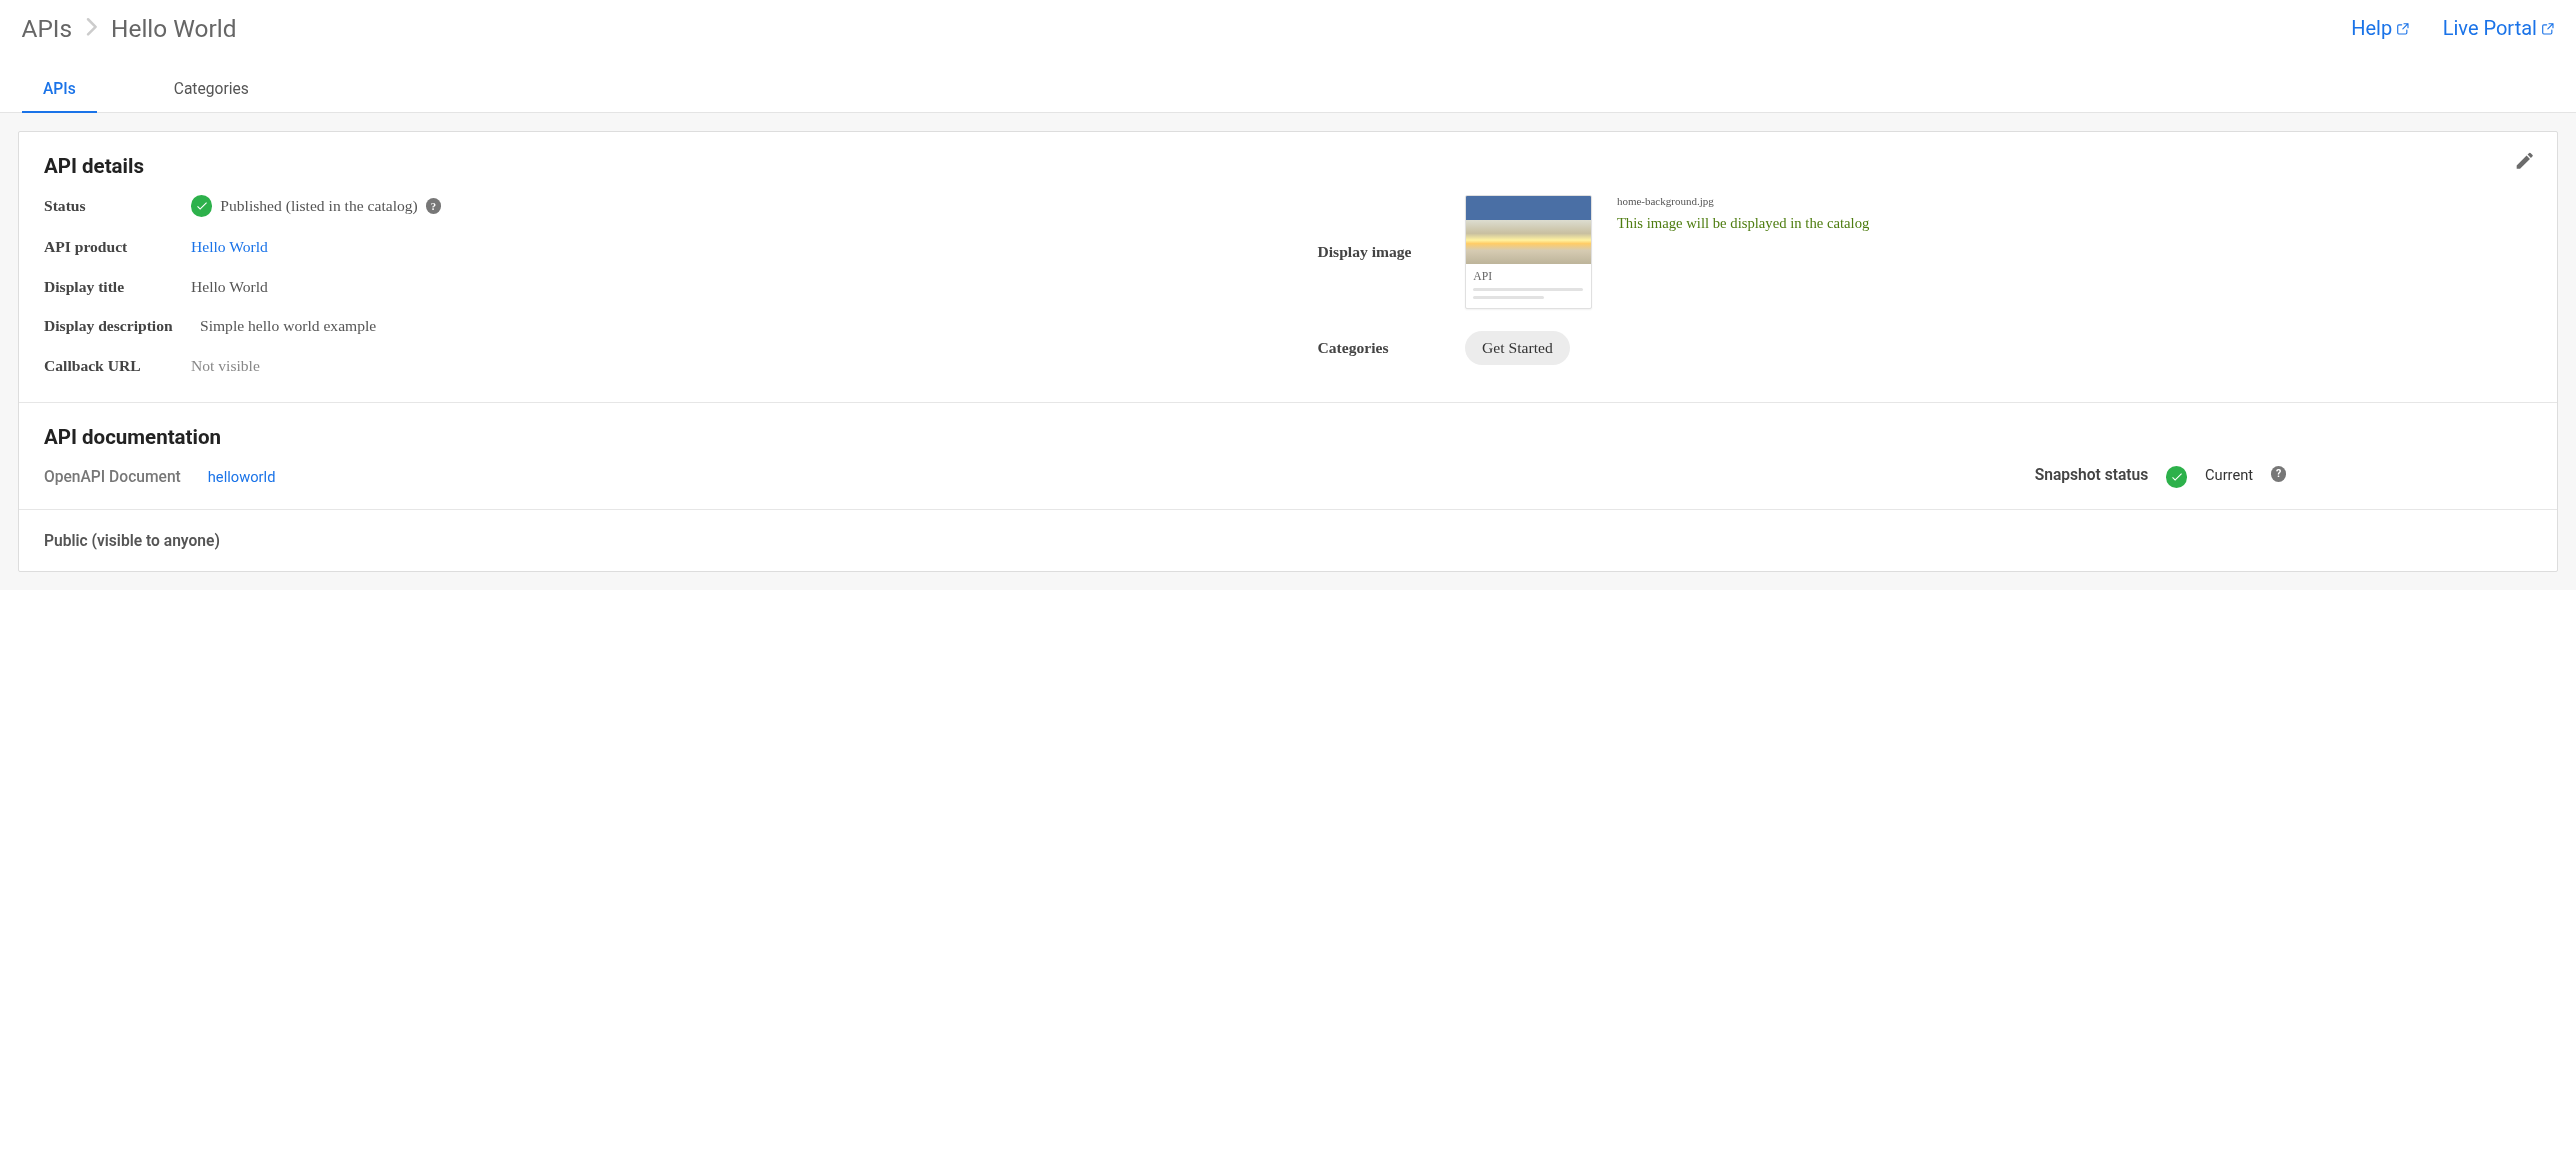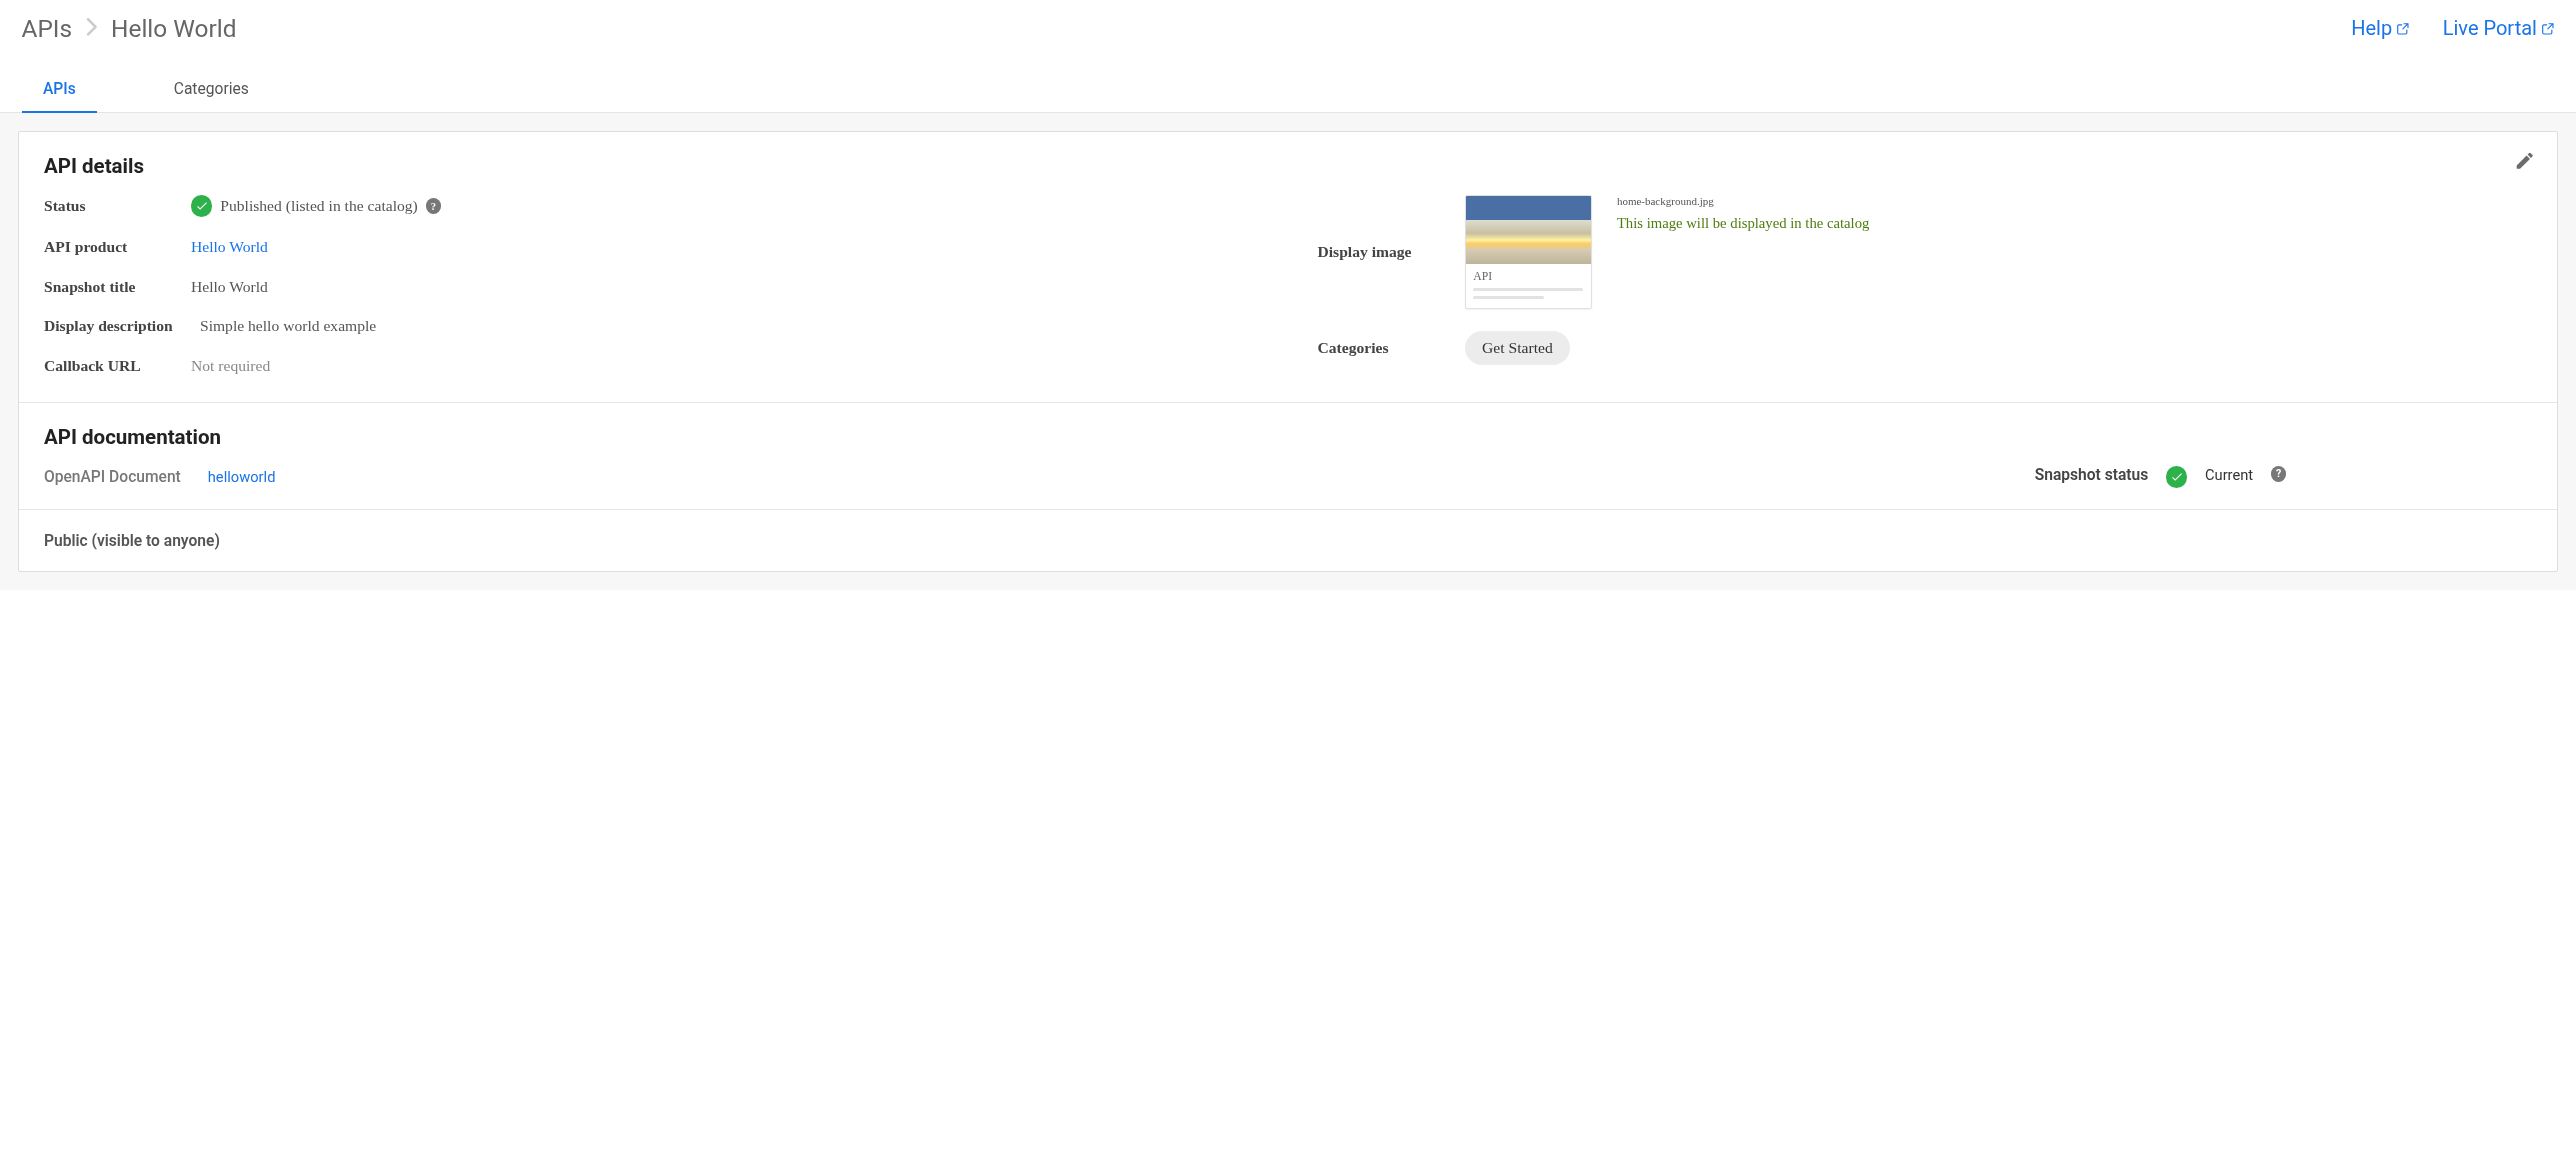--- a/index.html
+++ b/index.html
@@ -247,32 +247,32 @@
             </div>
 
             <div class="field-row">
               <div class="field-label">API product</div>
               <div class="field-value">
                 <span class="link-inline">Hello World</span>
               </div>
             </div>
 
             <div class="field-row">
-              <div class="field-label">Snapshot title</div>
+              <div class="field-label">Display title</div>
               <div class="field-value">Hello World</div>
             </div>
 
             <div class="field-row">
               <div class="field-label" style="width:156px">Display description</div>
               <div class="field-value">Simple hello world example</div>
             </div>
 
             <div class="field-row" style="margin-bottom:5.9px">
               <div class="field-label">Callback URL</div>
-              <div class="field-value muted">Not required</div>
+              <div class="field-value muted">Not visible</div>
             </div>
           </div>
 
           <div class="col">
             <div class="field-row">
               <div class="field-label">Display image</div>
               <div style="display:flex; gap:25.4px; align-items:flex-start;">
                 <div class="thumb-card">
                   <div class="thumb-img"></div>
                   <div class="thumb-meta">

